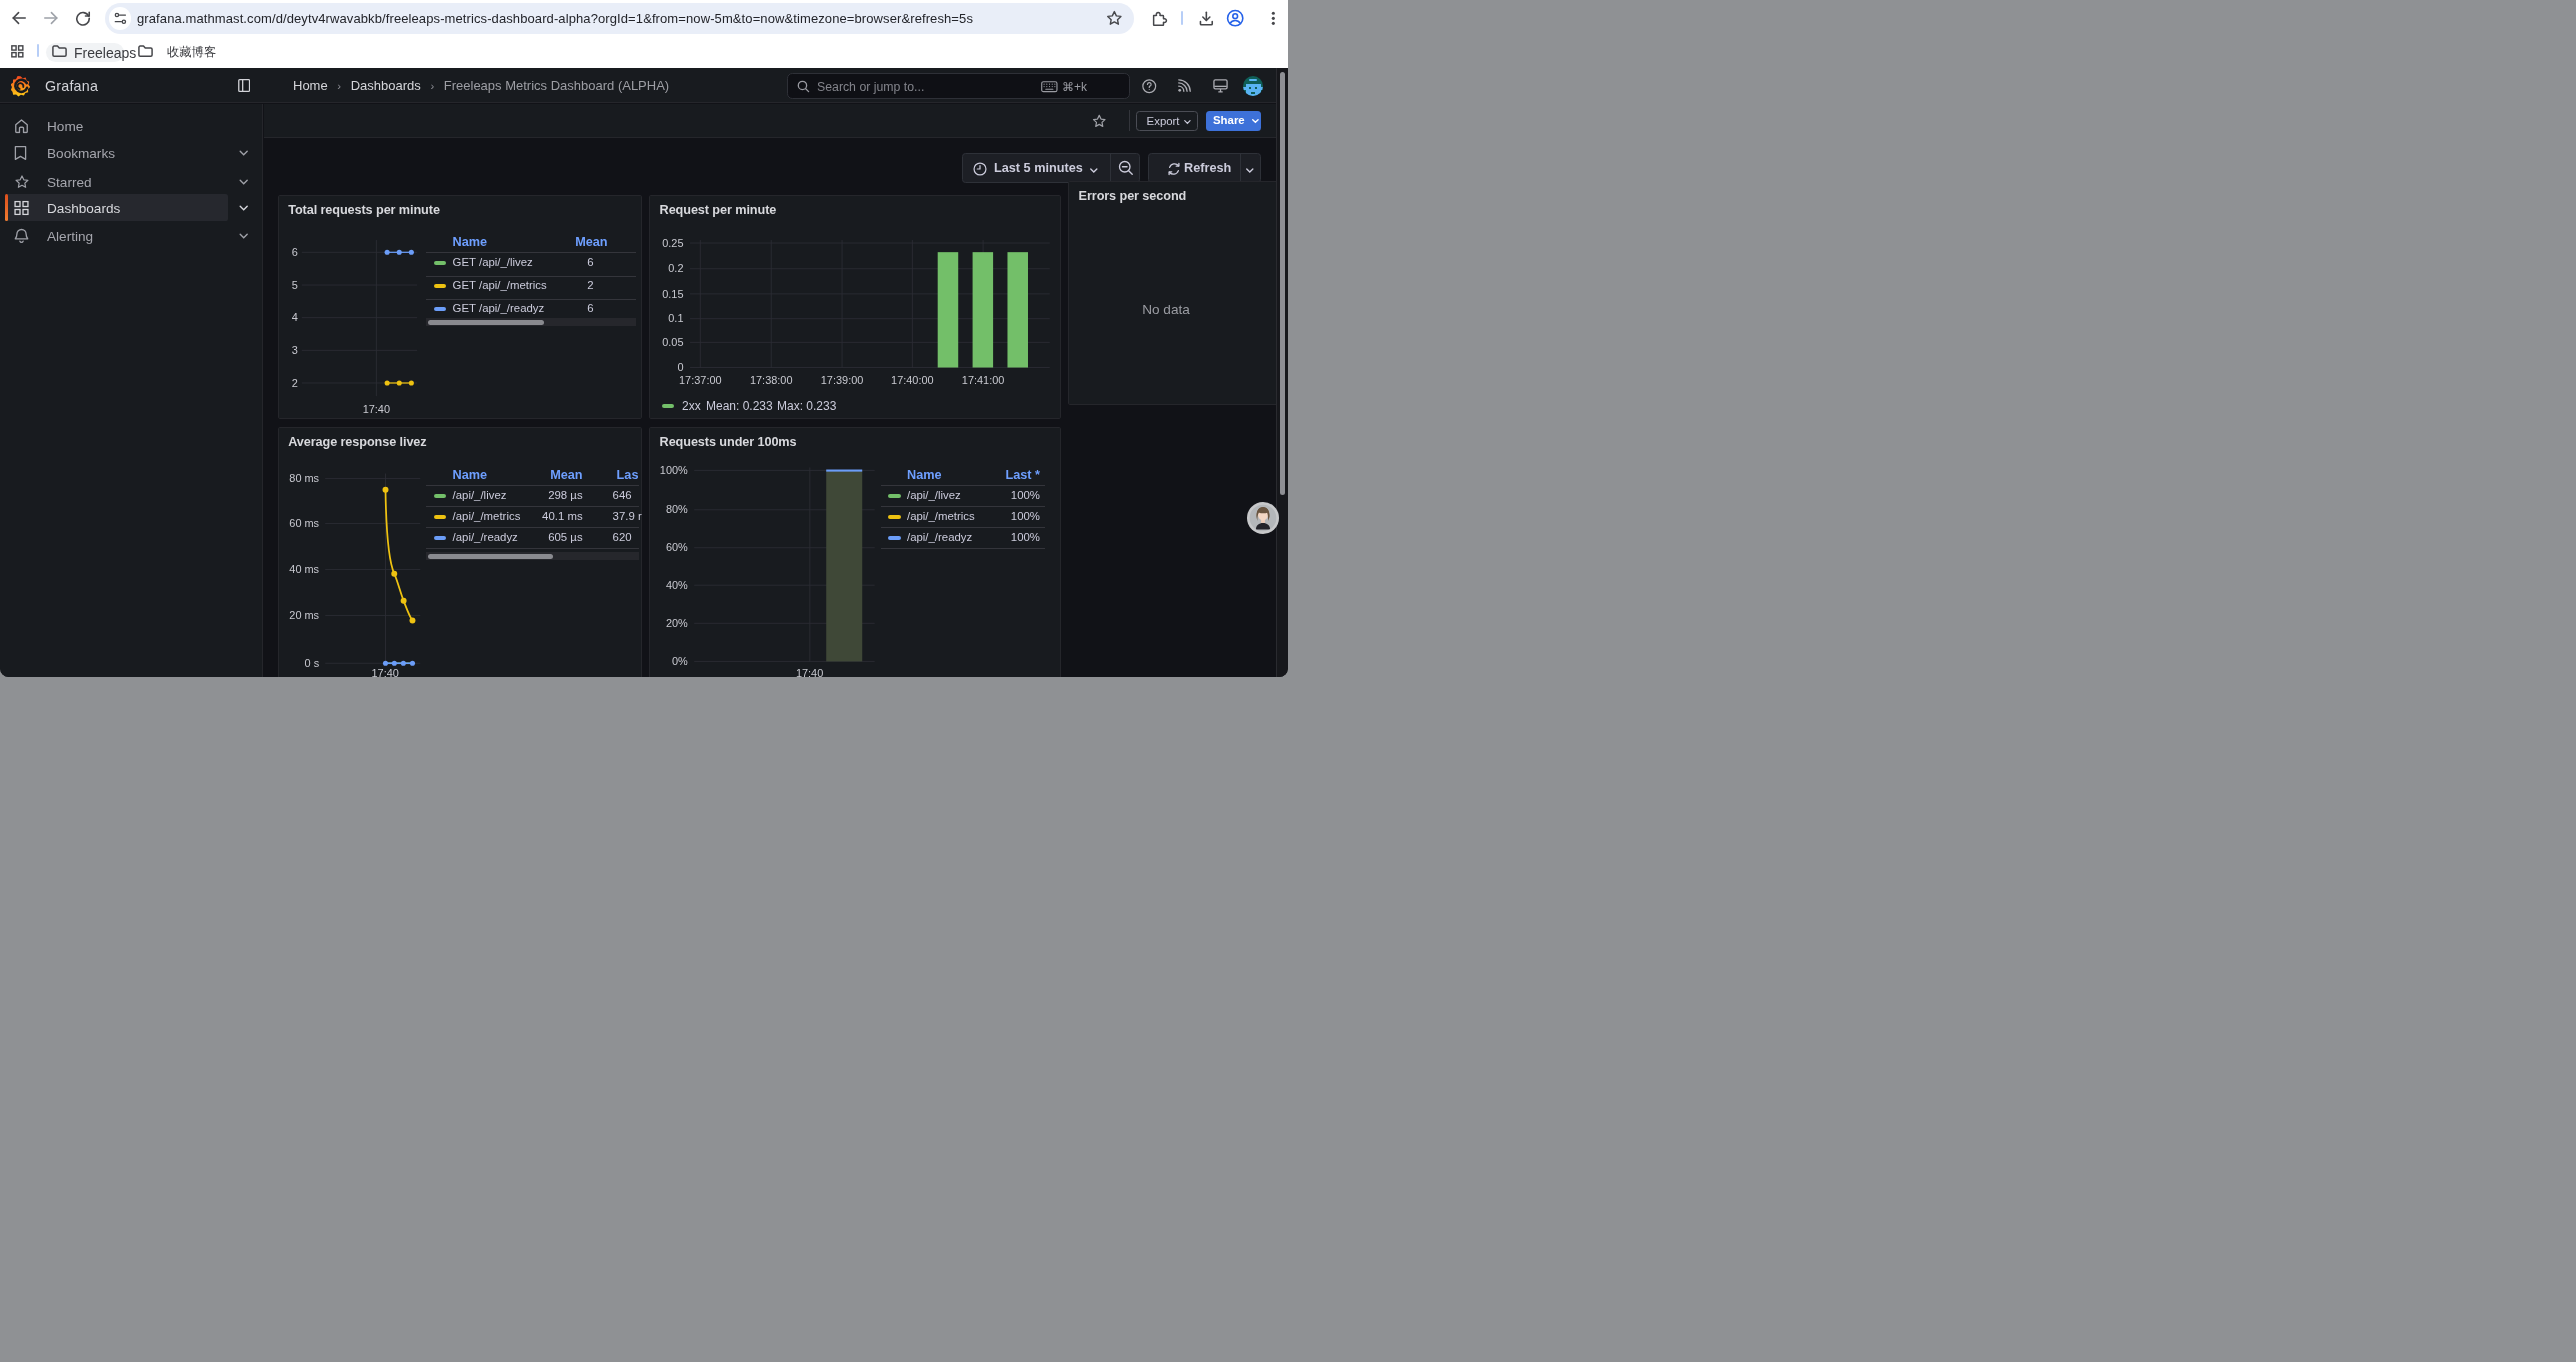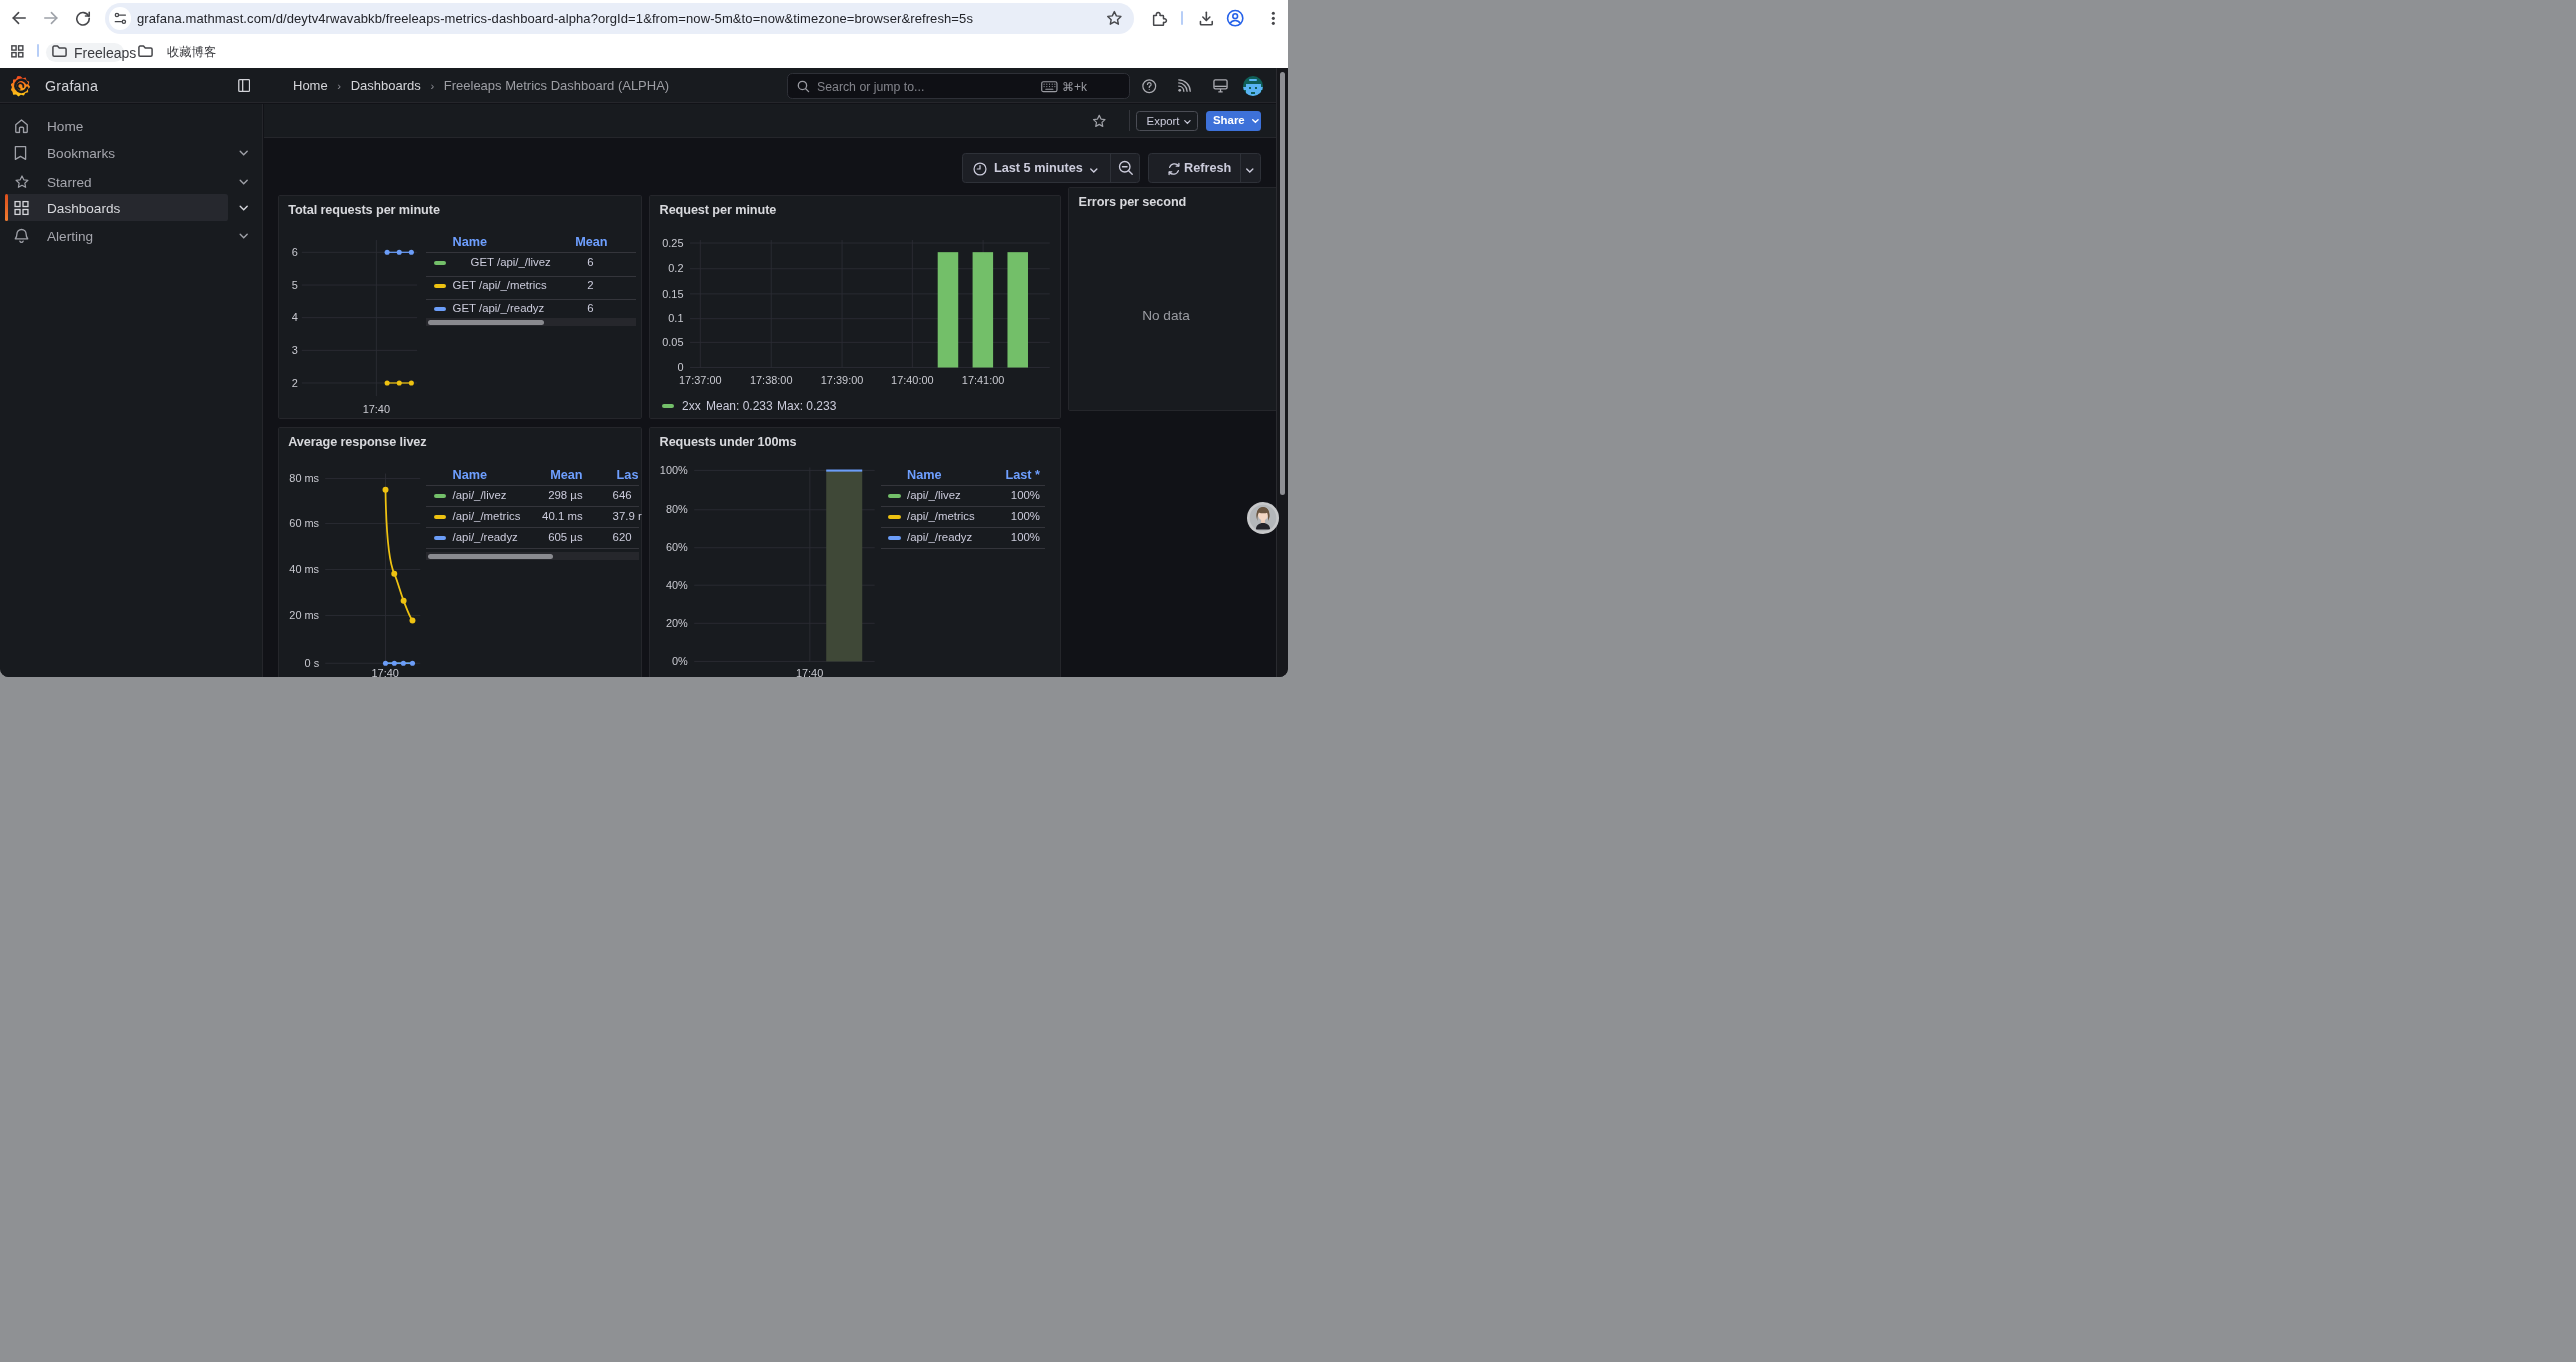--- a/index.html
+++ b/index.html
@@ -311,21 +311,21 @@
           <g fill="#eec211">
               <circle cx="123.3" cy="213" r="2.9"></circle>
               <circle cx="137.1" cy="213" r="2.9"></circle>
               <circle cx="150.9" cy="213" r="2.9"></circle>
             </g>
         </svg>
         <div class="lhead" style="left:174px;top:39px">Name</div>
         <div class="lhead" style="left:0;top:39px;width:329px;text-align:right">Mean</div>
         <div class="legendsep" style="left:147px;top:56px;width:210px"></div>
         <div class="lpill" style="left:155px;top:65px;background:#73bf69"></div>
-        <div class="lname" style="left:192px;top:60px">GET /api/_/livez</div>
+        <div class="lname" style="left:174px;top:60px">GET /api/_/livez</div>
         <div class="lval" style="left:0;top:60px;width:315px">6</div>
         <div class="legendsep" style="left:147px;top:80px;width:210px"></div>
         <div class="lpill" style="left:155px;top:88px;background:#eec211"></div>
         <div class="lname" style="left:174px;top:83px">GET /api/_/metrics</div>
         <div class="lval" style="left:0;top:83px;width:315px">2</div>
         <div class="legendsep" style="left:147px;top:103px;width:210px"></div>
         <div class="lpill" style="left:155px;top:111px;background:#6b9df8"></div>
         <div class="lname" style="left:174px;top:106px">GET /api/_/readyz</div>
         <div class="lval" style="left:0;top:106px;width:315px">6</div>
         <div class="abs" style="left:147px;top:122px;width:210px;height:8.3px;background:#26272c"></div>
@@ -368,21 +368,21 @@
             <rect x="368" y="63.8" width="23.4" height="131.6"></rect>
             <rect x="407.8" y="63.8" width="23.4" height="131.6"></rect>
           </g>
         </svg>
         <div class="lpill" style="left:11.7px;top:208px;background:#73bf69"></div>
         <div class="abs" style="left:32px;top:203px;font-size:12px;color:#ccccdc">2xx</div>
         <div class="abs" style="left:56px;top:203px;font-size:12px;color:#ccccdc">Mean: 0.233</div>
         <div class="abs" style="left:127px;top:203px;font-size:12px;color:#ccccdc">Max: 0.233</div>
       </div>
 
-      <div class="panel" style="left:804px;top:48px;width:225px;height:224px">
+      <div class="panel" style="left:804px;top:42px;width:225px;height:224px">
         <div class="ptitle">Errors per second</div>
         <div class="abs" style="left:0;top:120px;width:194px;text-align:center;font-size:13.6px;color:#9b9da3">No data</div>
       </div>
 
       <div class="panel" style="left:13.6px;top:288px;width:364px;height:254px">
         <div class="ptitle">Average response livez</div>
         <svg class="abs" style="left:0;top:0" width="364" height="254" viewBox="0 0 415 290">
           <g stroke="#2b2d35" stroke-width="1">
             <path d="M52.5 57.6H161"></path>
               <path d="M52.5 109H161"></path>

